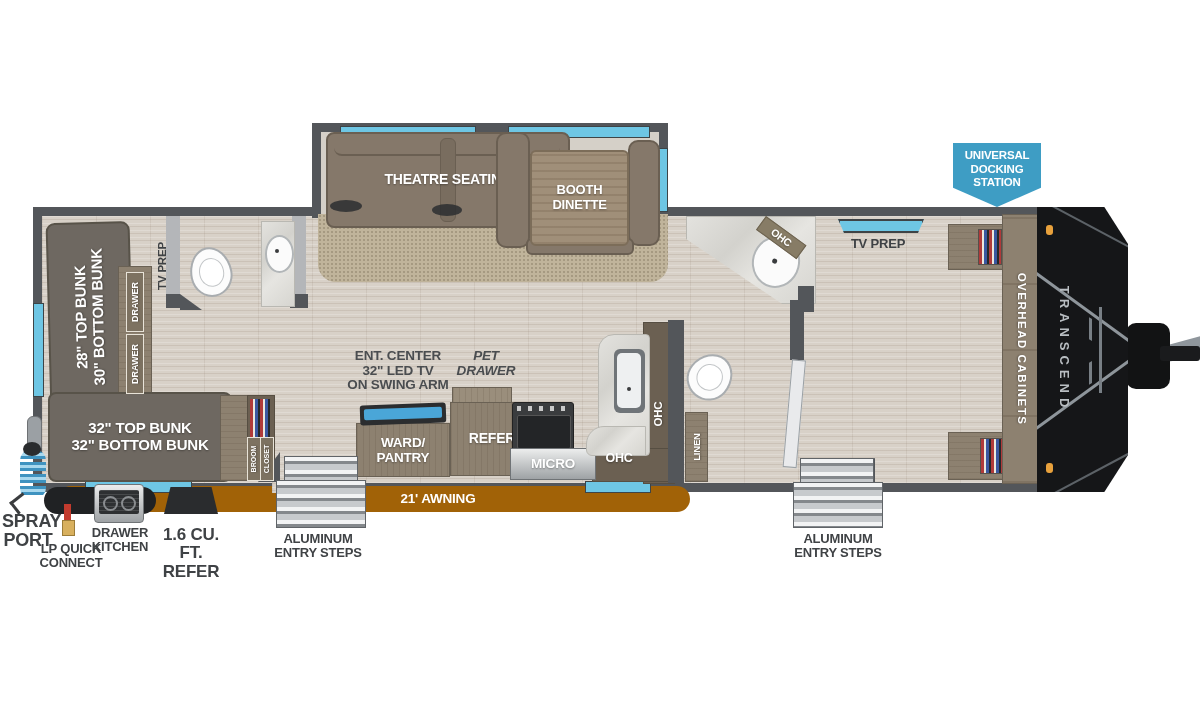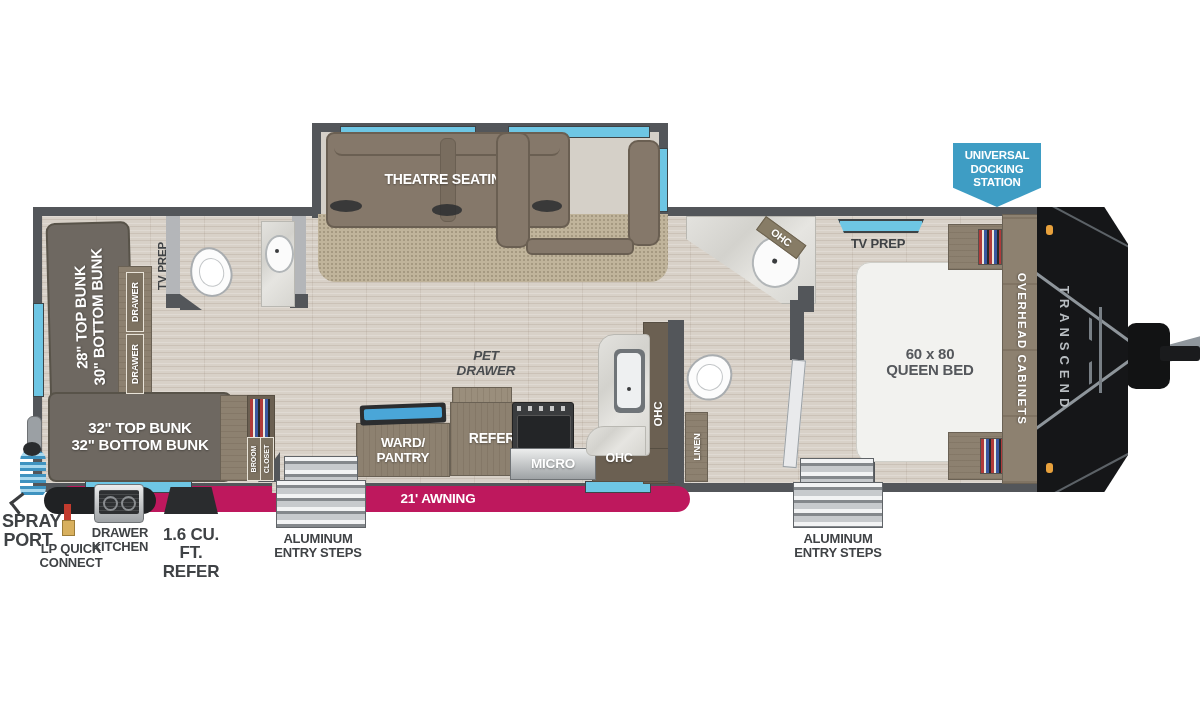--- a/index.html
+++ b/index.html
@@ -111,21 +111,32 @@
     <div class="abs" style="left:112px;top:4px;width:14px;height:82px;background:#796d5f;border:1px solid #6a5f52;border-radius:6px;"></div>
     <div class="abs" style="left:2px;top:66px;width:32px;height:12px;background:#2c2e30;border-radius:50%;opacity:.85;"></div>
     <div class="abs" style="left:104px;top:70px;width:30px;height:12px;background:#2c2e30;border-radius:50%;opacity:.85;"></div>
     <div class="abs" style="left:204px;top:66px;width:30px;height:12px;background:#2c2e30;border-radius:50%;opacity:.85;"></div>
     <div class="cc wlbl" style="font-size:14px;">THEATRE SEATING</div>
   </div>
 
   <div class="abs sofa" style="left:496px;top:132px;width:30px;height:112px;border-radius:10px;z-index:3;"></div>
   <div class="abs sofa" style="left:628px;top:140px;width:28px;height:102px;border-radius:10px;z-index:3;"></div>
   <div class="abs sofa" style="left:526px;top:238px;width:104px;height:13px;border-radius:6px;z-index:3;"></div>
-
+  <div class="abs" style="left:530px;top:150px;width:95px;height:92px;background-color:#a08f79;background-image:repeating-linear-gradient(0deg, rgba(80,60,40,.16) 0 2px, rgba(0,0,0,0) 2px 8px);border:2px solid #7c6d59;border-radius:6px;z-index:3;">
+    <div class="cc wlbl" style="font-size:13px;">
+      <span class="line">BOOTH</span>
+      <span class="line">DINETTE</span>
+    </div>
+  </div>
+
+  <div class="abs lbl" style="left:342px;top:349px;width:112px;font-size:13.5px;z-index:4;color:#4a4d50;">
+    <span class="line">ENT. CENTER</span>
+    <span class="line">32" LED TV</span>
+    <span class="line">ON SWING ARM</span>
+  </div>
   <div class="abs lbl" style="left:448px;top:349px;width:76px;font-size:13.5px;z-index:4;color:#4a4d50;font-style:italic;">
     <span class="line">PET</span>
     <span class="line">DRAWER</span>
   </div>
 
   <div class="abs" style="left:360px;top:404px;width:86px;height:20px;background:#2b2d2f;border-radius:3px;transform:rotate(-2deg);z-index:4;">
     <div class="abs" style="left:4px;top:4px;width:78px;height:11px;background:#4aa6d8;border-radius:2px;"></div>
   </div>
   <div class="abs wood" style="left:356px;top:423px;width:92px;height:52px;z-index:3;">
     <div class="cc wlbl" style="font-size:13.5px;">
@@ -171,26 +182,20 @@
     </div>
 
   <div class="abs wall" style="left:668px;top:320px;width:16px;height:163px;z-index:3;"></div>
   <div class="abs woodv" style="left:685px;top:412px;width:21px;height:68px;z-index:3;">
     <span class="cv wlbl" style="font-size:9.5px;">LINEN</span>
   </div>
   <div class="abs wall" style="left:790px;top:300px;width:14px;height:60px;z-index:3;"></div>
   <div class="abs" style="left:792px;top:360px;width:12px;height:106px;background:#e9eaec;border:1px solid #9aa0a4;transform:rotate(5deg);transform-origin:top center;z-index:3;"></div>
   <div class="abs wall" style="left:799px;top:458px;width:76px;height:25px;clip-path:polygon(0 100%,100% 0,100% 100%);z-index:3;"></div>
 
-  <div class="abs" style="left:856px;top:262px;width:146px;height:198px;background:linear-gradient(135deg,#f6f6f4 0%,#e9e9e6 40%,#f8f8f6 62%,#ececе8 100%);background-color:#f2f2ef;border:1px solid #cfcfc9;border-radius:14px 6px 6px 14px;z-index:3;">
-    <div class="cc lbl" style="font-size:15px;color:#55585c;">
-      <span class="line">60 x 80</span>
-      <span class="line">QUEEN BED</span>
-    </div>
-  </div>
   <div class="abs woodv" style="left:948px;top:224px;width:56px;height:44px;z-index:4;">
     <div class="abs" style="right:3px;top:4px;width:22px;height:34px;background:repeating-linear-gradient(90deg,#b03a3a 0 3px,#ece8de 3px 5px,#3a57a0 5px 8px,#26282b 8px 10px);border:1px solid #55504a;"></div>
   </div>
   <div class="abs woodv" style="left:948px;top:432px;width:58px;height:46px;z-index:4;">
     <div class="abs" style="right:3px;top:5px;width:22px;height:34px;background:repeating-linear-gradient(90deg,#b03a3a 0 3px,#ece8de 3px 5px,#3a57a0 5px 8px,#26282b 8px 10px);border:1px solid #55504a;"></div>
   </div>
   <div class="abs woodv" style="left:1002px;top:214px;width:38px;height:268px;z-index:4;background-image:repeating-linear-gradient(0deg, rgba(70,55,40,.18) 0 2px, rgba(0,0,0,0) 2px 66px);">
     <span class="cvp wlbl" style="font-size:11.5px;letter-spacing:1.5px;">OVERHEAD CABINETS</span>
   </div>
   <div class="abs" style="left:838px;top:219px;width:86px;height:14px;background:#6ec6e4;border:2px solid #3e4346;clip-path:polygon(0 0,100% 0,93% 100%,7% 100%);box-sizing:border-box;z-index:3;"></div>
@@ -214,21 +219,21 @@
   <div class="abs" style="left:1160px;top:346px;width:40px;height:15px;background:#1a1b1d;border-radius:3px;z-index:4;"></div>
 
   <div class="abs" style="left:953px;top:143px;width:88px;height:64px;background:#3e9dc4;clip-path:polygon(0 0,100% 0,100% 70%,50% 100%,0 70%);z-index:6;">
     <div class="wlbl" style="padding-top:6px;font-size:11.5px;text-shadow:none;line-height:1.18;">
       <span class="line">UNIVERSAL</span>
       <span class="line">DOCKING</span>
       <span class="line">STATION</span>
     </div>
   </div>
 
-  <div class="abs" style="left:58px;top:486px;width:632px;height:26px;background:#be185d;border-radius:13px;z-index:1;">
+  <div class="abs" style="left:58px;top:486px;width:632px;height:26px;background:#a16207;border-radius:13px;z-index:1;">
     <div class="abs wlbl" style="left:320px;top:5px;width:120px;font-size:13.5px;text-shadow:none;">21' AWNING</div>
   </div>
 
   <div class="abs wall" style="left:258px;top:452px;width:22px;height:30px;clip-path:polygon(100% 0,100% 100%,0 100%);z-index:3;"></div>
   <div class="abs steps" style="left:284px;top:456px;width:72px;height:24px;z-index:6;"></div>
   <div class="abs steps" style="left:276px;top:480px;width:88px;height:46px;z-index:6;"></div>
   <div class="abs lbl" style="left:266px;top:532px;width:104px;font-size:13px;z-index:6;">
     <span class="line">ALUMINUM</span>
     <span class="line">ENTRY STEPS</span>
   </div>

